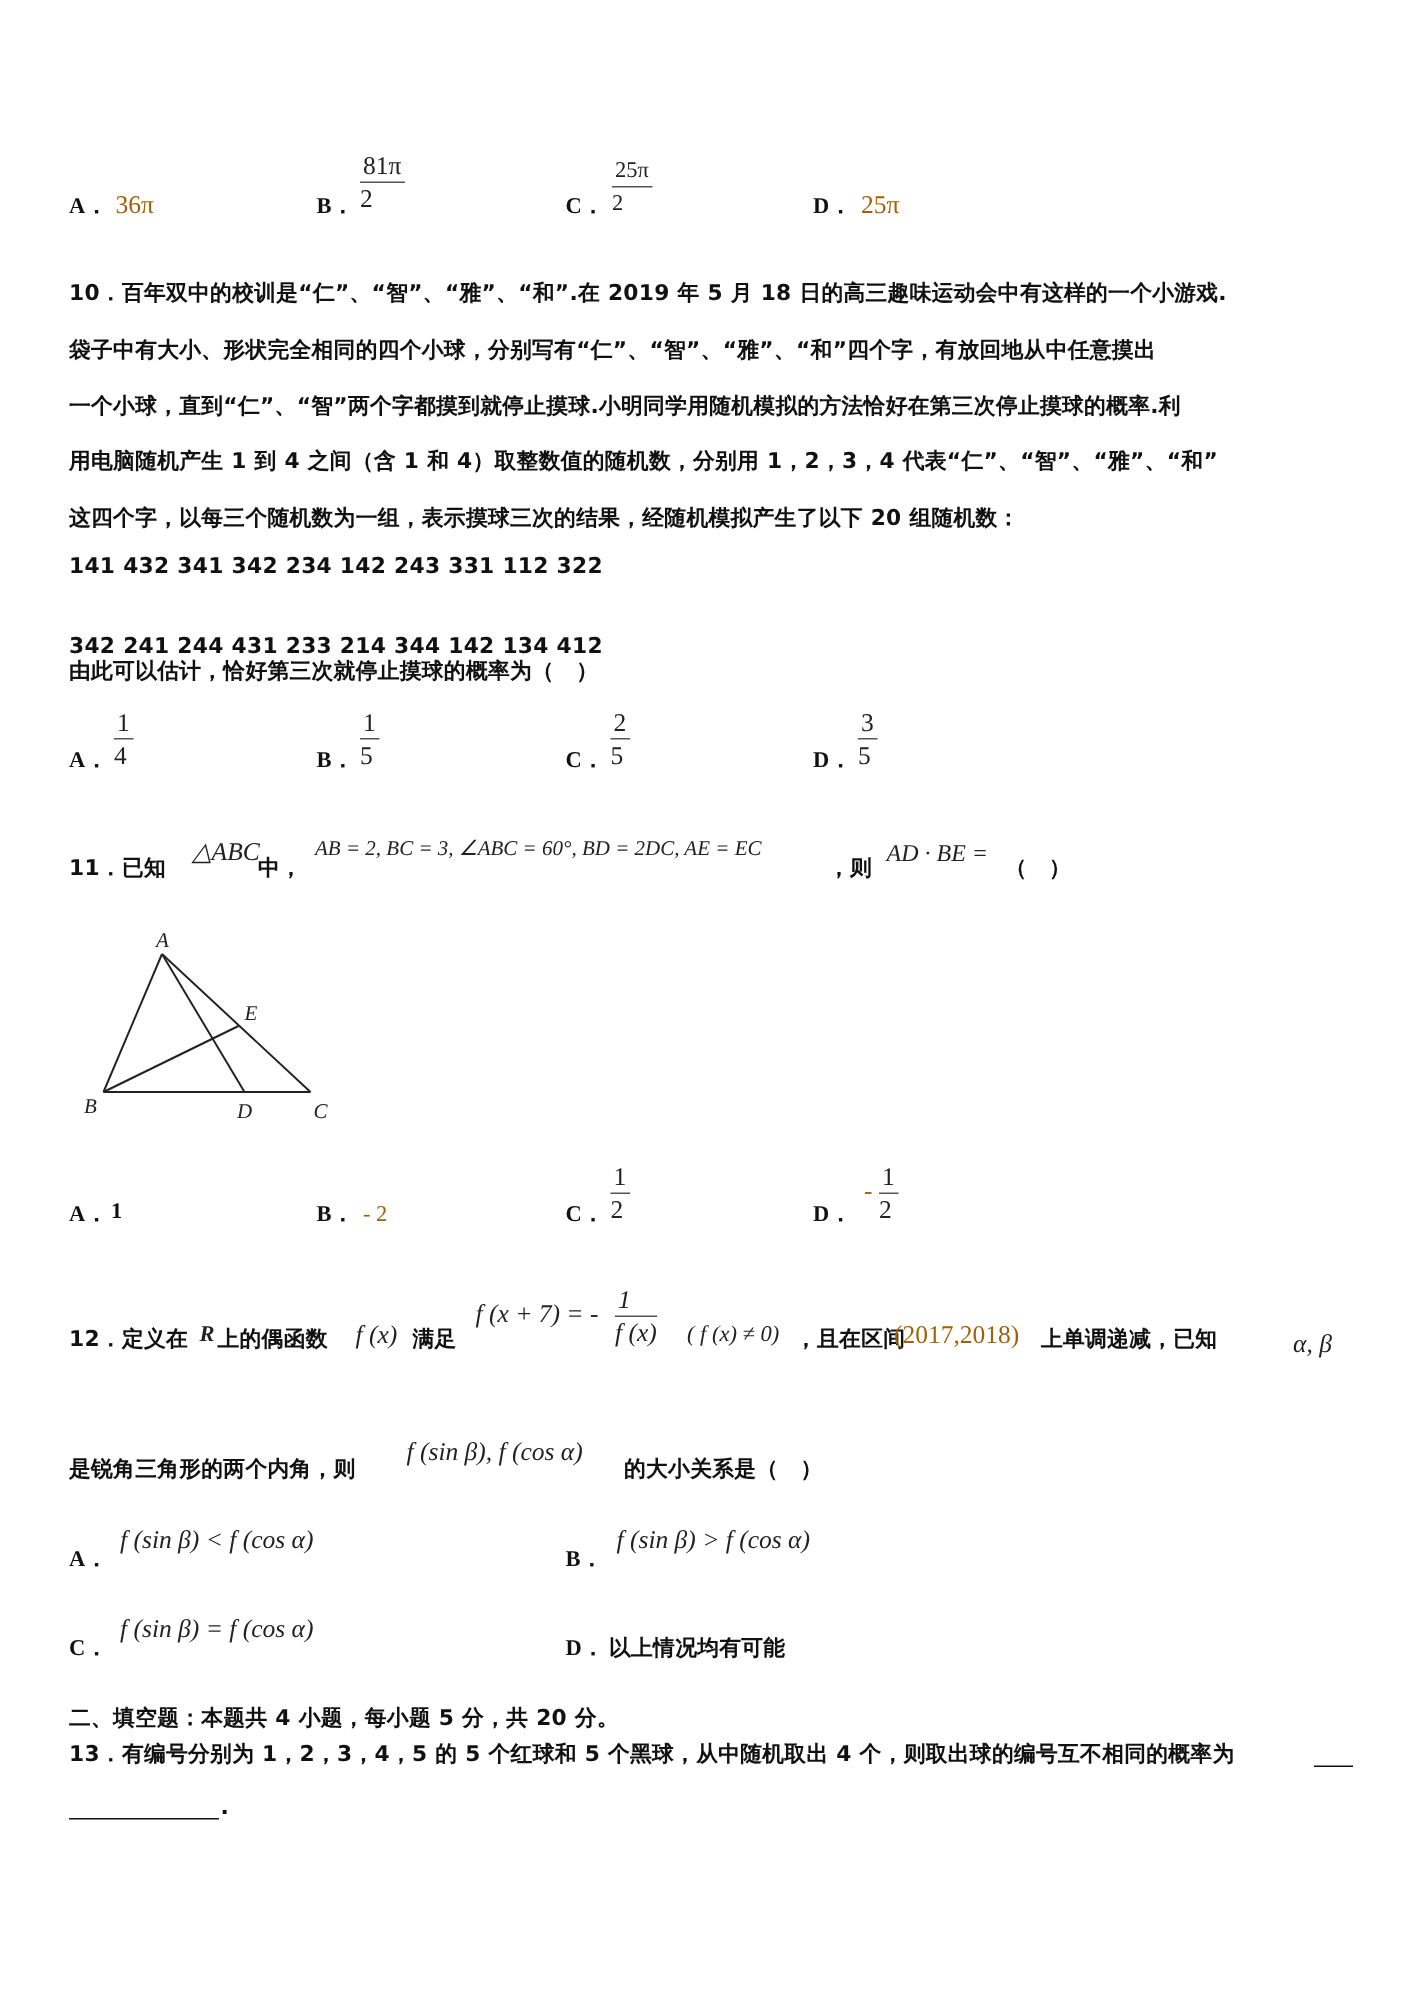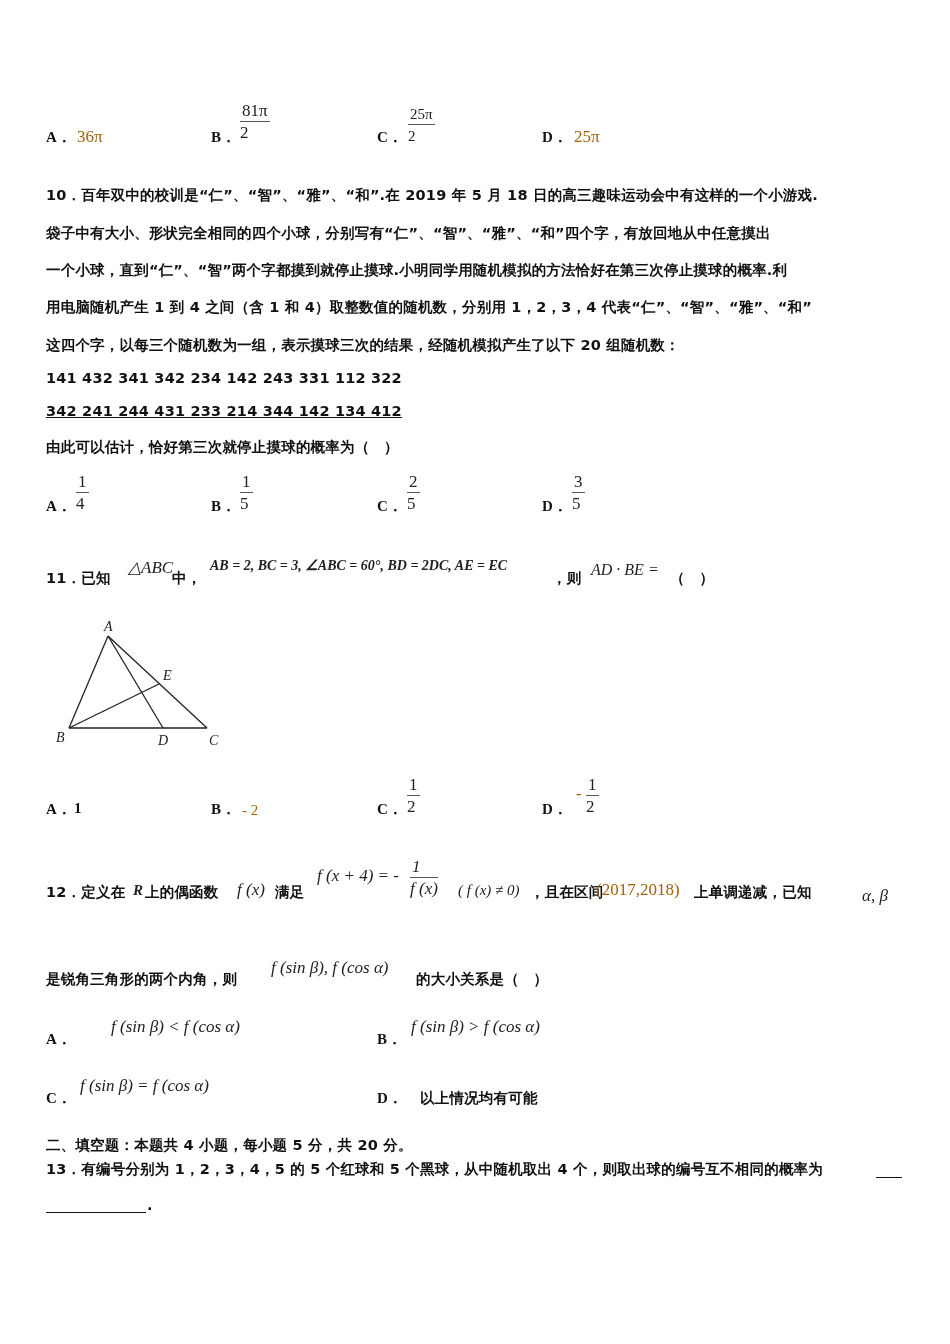--- a/index.html
+++ b/index.html
@@ -40,21 +40,21 @@
   <span class="abs m" style="left:574px;top:127px;">25π</span>
 </div>
 
 <div>
   <span class="abs zh" style="left:46px;top:186px;">10．百年双中的校训是“仁”、“智”、“雅”、“和”.在 2019 年 5 月 18 日的高三趣味运动会中有这样的一个小游戏.</span>
   <span class="abs zh" style="left:46px;top:224px;">袋子中有大小、形状完全相同的四个小球，分别写有“仁”、“智”、“雅”、“和”四个字，有放回地从中任意摸出</span>
   <span class="abs zh" style="left:46px;top:261px;">一个小球，直到“仁”、“智”两个字都摸到就停止摸球.小明同学用随机模拟的方法恰好在第三次停止摸球的概率.利</span>
   <span class="abs zh" style="left:46px;top:298px;">用电脑随机产生 1 到 4 之间（含 1 和 4）取整数值的随机数，分别用 1，2，3，4 代表“仁”、“智”、“雅”、“和”</span>
   <span class="abs zh" style="left:46px;top:336px;">这四个字，以每三个随机数为一组，表示摸球三次的结果，经随机模拟产生了以下 20 组随机数：</span>
   <span class="abs zh" style="left:46px;top:370px;">141 432 341 342 234 142 243 331 112 322</span>
-  <span class="abs zh" style="left:46px;top:403px;text-decoration:underline;">342 241 244 431 233 214 344 142 134 412</span>
+  <span class="abs zh" style="left:46px;top:423px;">342 241 244 431 233 214 344 142 134 412</span>
   <span class="abs zh" style="left:46px;top:438px;">由此可以估计，恰好第三次就停止摸球的概率为（　）</span>
 
   <span class="abs opt" style="left:46px;top:497px;">A．</span>
   <span class="frac" style="left:76px;top:472px;">
     <span class="num">1</span>
       <span class="bar"></span>
       <span class="den">4</span>
   </span>
 
   <span class="abs opt" style="left:211px;top:497px;">B．</span>
@@ -76,21 +76,21 @@
     <span class="num">3</span>
       <span class="bar"></span>
       <span class="den">5</span>
   </span>
 </div>
 
 <div>
   <span class="abs zh" style="left:46px;top:569px;">11．已知</span>
   <span class="abs mi" style="left:116px;top:557px;font-size:17px;margin-left:12px;">△ABC</span>
   <span class="abs zh" style="left:172px;top:569px;">中，</span>
-  <span class="abs mi" style="left:210px;top:557px;font-size:14px;font-weight:bold;">AB = 2, BC = 3, ∠ABC = 60°, BD = 2DC, AE = EC</span>
+  <span class="abs mi" style="left:210px;top:557px;font-size:14px;">AB = 2, BC = 3, ∠ABC = 60°, BD = 2DC, AE = EC</span>
   <span class="abs zh" style="left:552px;top:569px;">，则</span>
   <span class="abs mi" style="left:591px;top:561px;font-size:16px;">AD · BE =</span>
   <span class="abs zh" style="left:670px;top:569px;">（　）</span>
 
   <svg class="abs" style="left:50px;top:612px;" width="180" height="140" viewBox="50 612 180 140">
     <g stroke="#222" stroke-width="1.3" fill="none">
       <line x1="108" y1="636" x2="69" y2="728"></line>
       <line x1="108" y1="636" x2="207" y2="728"></line>
       <line x1="69" y1="728" x2="207" y2="728"></line>
       <line x1="108" y1="636" x2="163" y2="728"></line>
@@ -126,47 +126,47 @@
       <span class="den">2</span>
   </span>
 </div>
 
 <div>
   <span class="abs zh" style="left:46px;top:883px;">12．定义在</span>
   <span class="abs mi" style="left:133px;top:882px;font-size:15px;font-weight:bold;">R</span>
   <span class="abs zh" style="left:145px;top:883px;">上的偶函数</span>
   <span class="abs mi" style="left:237px;top:880px;font-size:17px;">f (x)</span>
   <span class="abs zh" style="left:275px;top:883px;">满足</span>
-  <span class="abs mi" style="left:317px;top:866px;font-size:17px;">f (x + 4) = -</span>
+  <span class="abs mi" style="left:317px;top:866px;font-size:17px;">f (x + 7) = -</span>
   <span class="frac" style="left:410px;top:857px;font-style:italic;">
     <span class="num">1</span>
       <span class="bar"></span>
       <span class="den">f (x)</span>
   </span>
   <span class="abs mi" style="left:458px;top:882px;font-size:15px;">( f (x) ≠ 0)</span>
   <span class="abs zh" style="left:530px;top:883px;">，且在区间</span>
   <span class="abs m" style="left:596px;top:880px;">(2017,2018)</span>
   <span class="abs zh" style="left:694px;top:883px;font-family:Liberation Serif, serif;">上单调递减，已知</span>
   <span class="abs mi" style="left:862px;top:886px;font-size:17px;">α, β</span>
 
   <span class="abs zh" style="left:46px;top:970px;">是锐角三角形的两个内角，则</span>
   <span class="abs mi" style="left:271px;top:958px;font-size:17px;">f (sin β), f (cos α)</span>
   <span class="abs zh" style="left:416px;top:970px;">的大小关系是（　）</span>
 
   <span class="abs opt" style="left:46px;top:1030px;">A．</span>
-  <span class="abs mi" style="left:80px;top:1017px;font-size:17px;margin-left:31px;">f (sin β) &lt; f (cos α)</span>
+  <span class="abs mi" style="left:80px;top:1017px;font-size:17px;">f (sin β) &lt; f (cos α)</span>
 
   <span class="abs opt" style="left:377px;top:1030px;">B．</span>
   <span class="abs mi" style="left:411px;top:1017px;font-size:17px;">f (sin β) &gt; f (cos α)</span>
 
   <span class="abs opt" style="left:46px;top:1089px;">C．</span>
   <span class="abs mi" style="left:80px;top:1076px;font-size:17px;">f (sin β) = f (cos α)</span>
 
   <span class="abs opt" style="left:377px;top:1089px;">D．</span>
-  <span class="abs zh" style="left:420px;top:1089px;font-family:Liberation Serif, serif;">以上情况均有可能</span>
+  <span class="abs zh" style="left:406px;top:1089px;font-family:Liberation Serif, serif;">以上情况均有可能</span>
 </div>
 
 <div>
   <span class="abs zh" style="left:46px;top:1136px;">二、填空题：本题共 4 小题，每小题 5 分，共 20 分。</span>
   <span class="abs zh" style="left:46px;top:1160px;">13．有编号分别为 1，2，3，4，5 的 5 个红球和 5 个黑球，从中随机取出 4 个，则取出球的编号互不相同的概率为</span>
   <span class="abs" style="left:876px;top:1160px;width:26px;height:17px;border-bottom:1px solid #111;"></span>
   <span class="abs" style="left:46px;top:1195px;width:100px;height:17px;border-bottom:1px solid #111;"></span>
   <span class="abs zh" style="left:147px;top:1197px;">.</span>
 </div>
 

